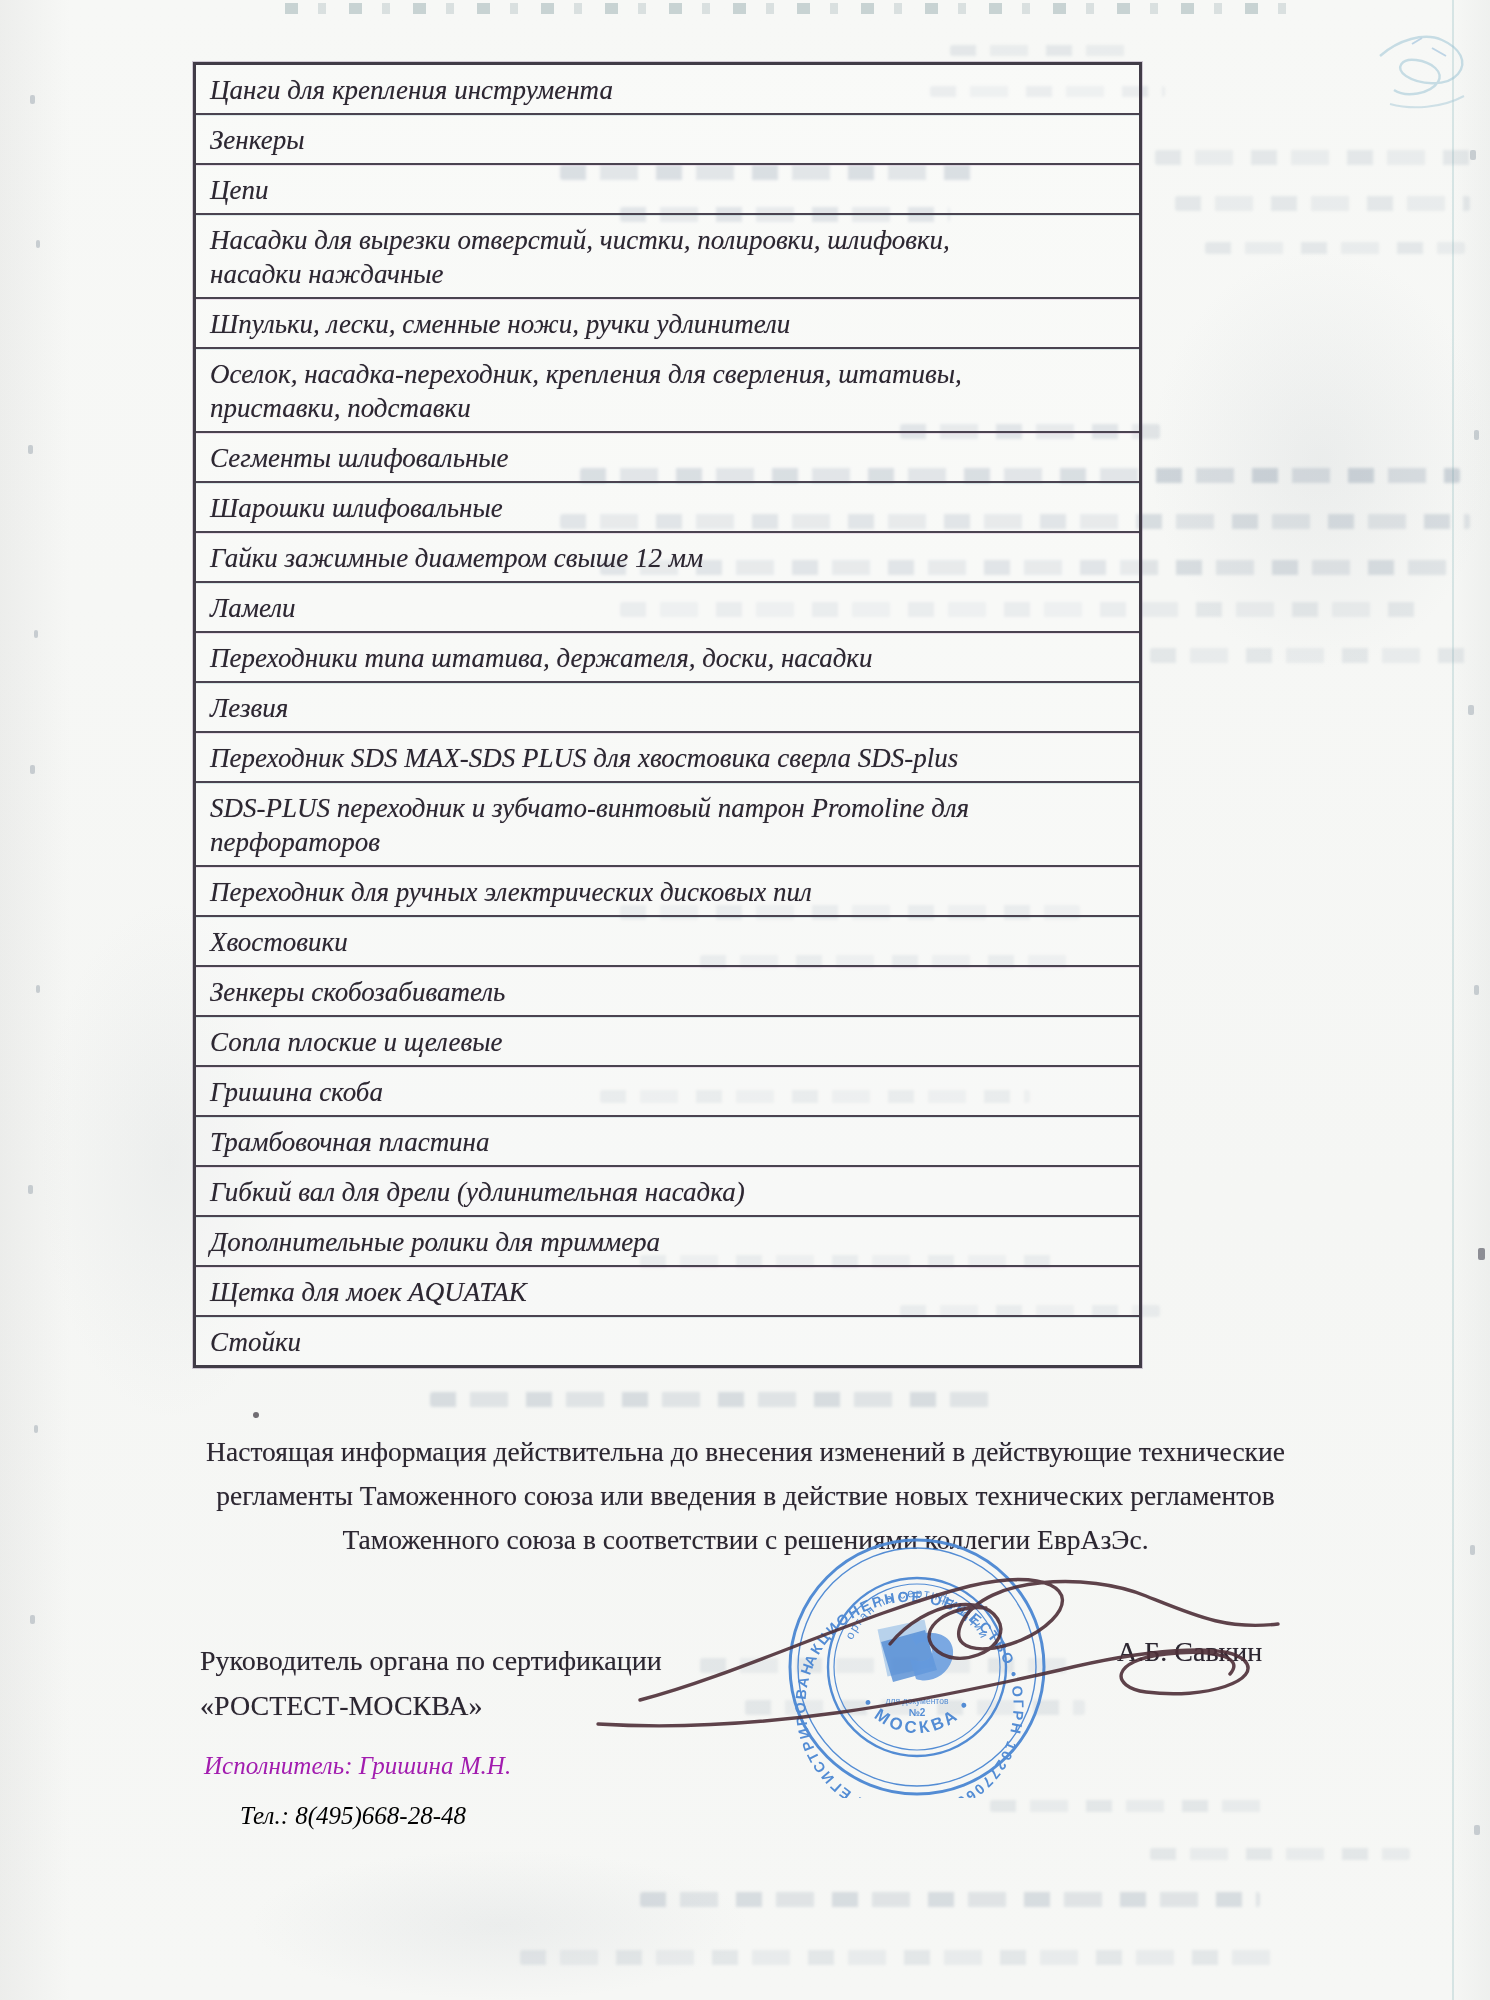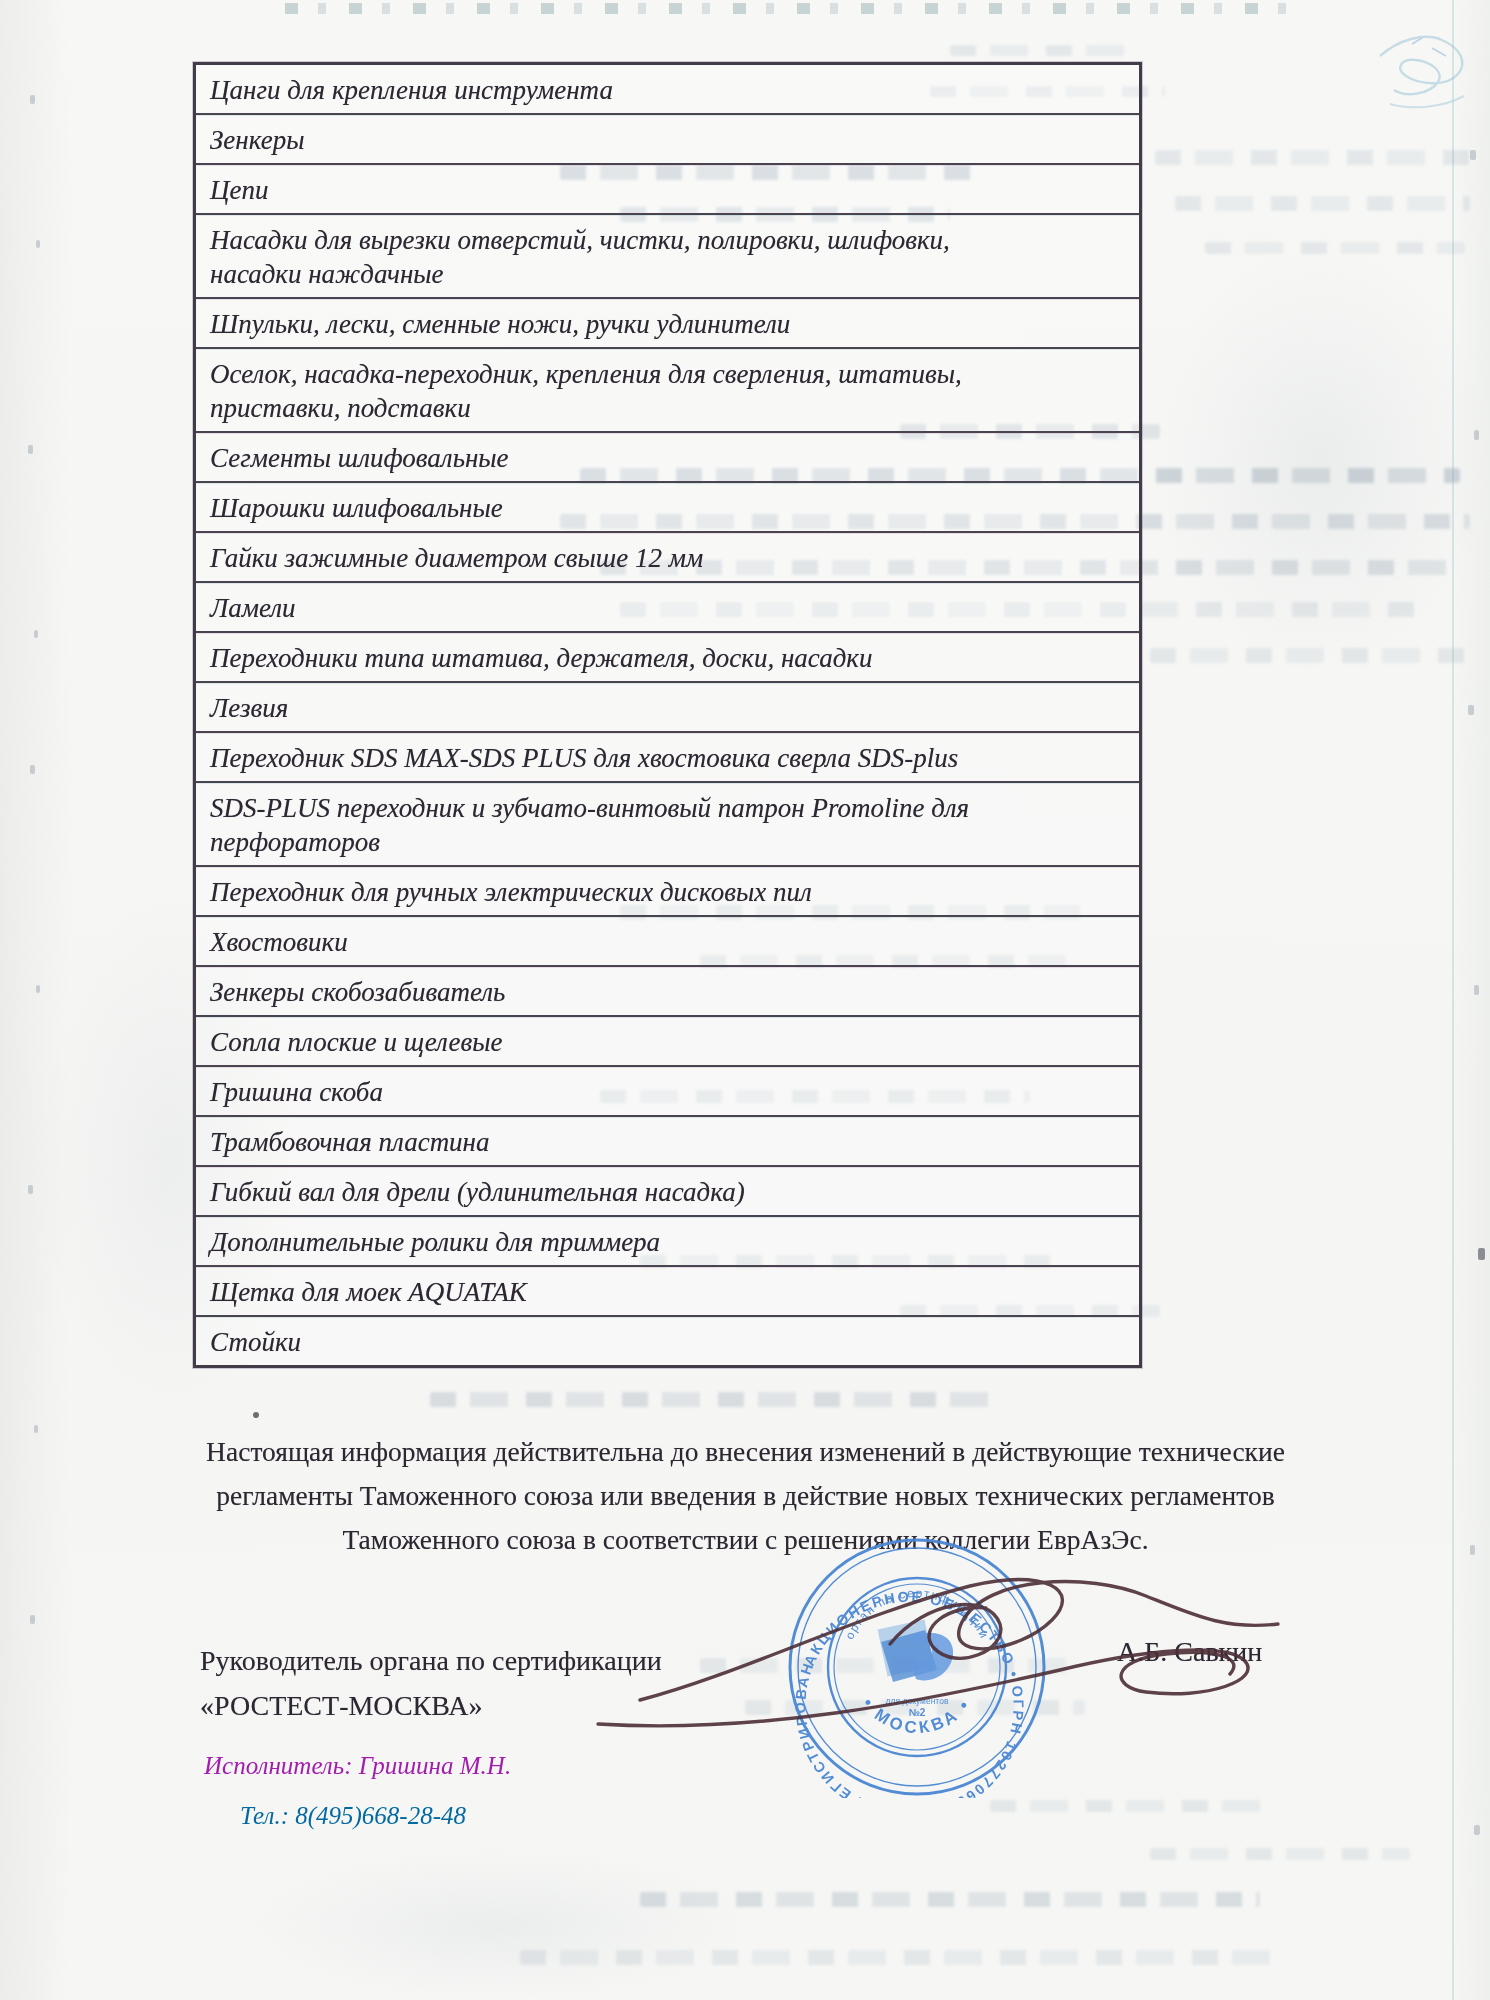--- a/index.html
+++ b/index.html
@@ -59,21 +59,21 @@
     position:absolute;left:93px;top:1430px;width:1305px;
     font-size:27.5px;line-height:44px;white-space:pre-line;
     color:#2c2731;text-shadow:0 0 .7px rgba(60,45,70,.4);text-align:center;
   }
   
   .role{position:absolute;left:200px;top:1638px;font-size:28px;line-height:45px;
     color:#2c2731;text-shadow:0 0 .7px rgba(60,45,70,.4);}
   .signer{position:absolute;left:1117px;top:1636px;font-size:28px;color:#2c2731;
     text-shadow:0 0 .7px rgba(60,45,70,.4);}
   .executor{position:absolute;left:204px;top:1752px;font-size:25px;font-style:italic;color:#a21caf;}
-  .phone{position:absolute;left:240px;top:1802px;font-size:25px;font-style:italic;color:#0369a1;}
+  .phone{position:absolute;left:240px;top:1802px;font-size:25px;font-style:italic;color:#000000;}
   
   .stampbox{position:absolute;left:786px;top:1536px;width:262px;height:262px;
     opacity:.95;filter:blur(.3px);}
   .sigbox{position:absolute;left:590px;top:1552px;width:700px;height:190px;}
   .cornersketch{position:absolute;left:1372px;top:18px;width:112px;height:125px;opacity:.55;}
 </style>
 </head>
 <body>
 
 <div class="edge-shade-left"></div>

